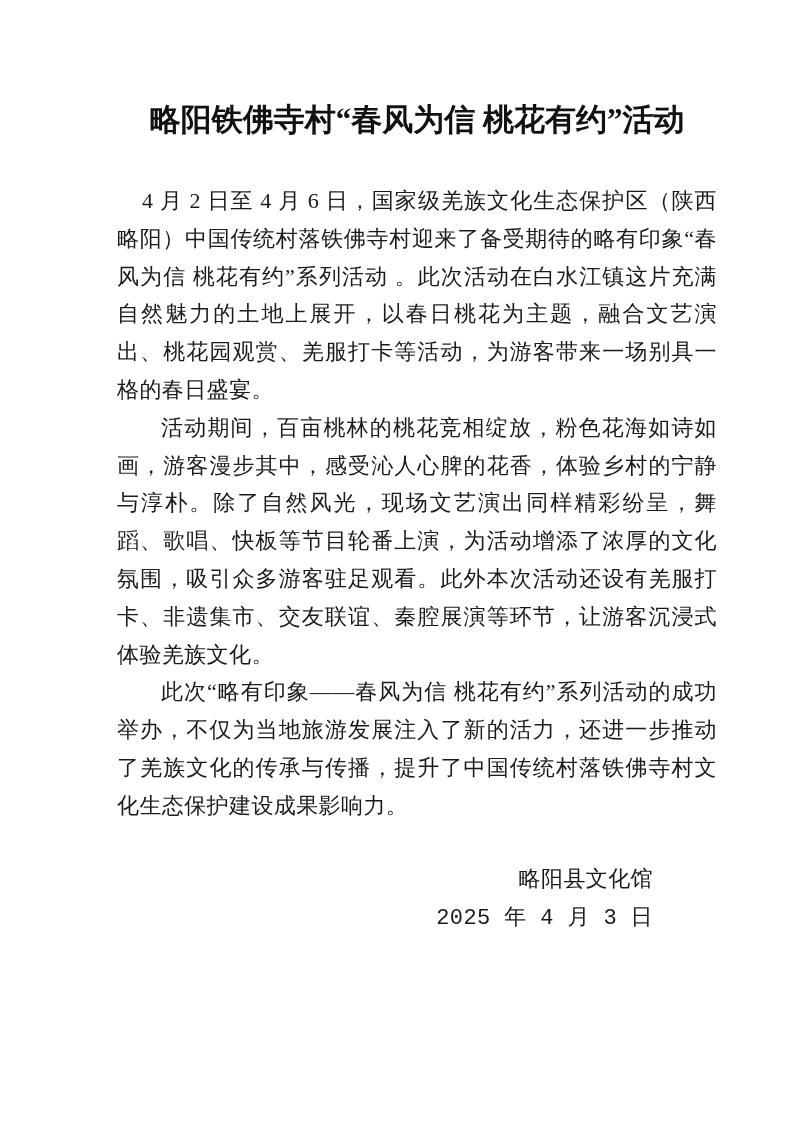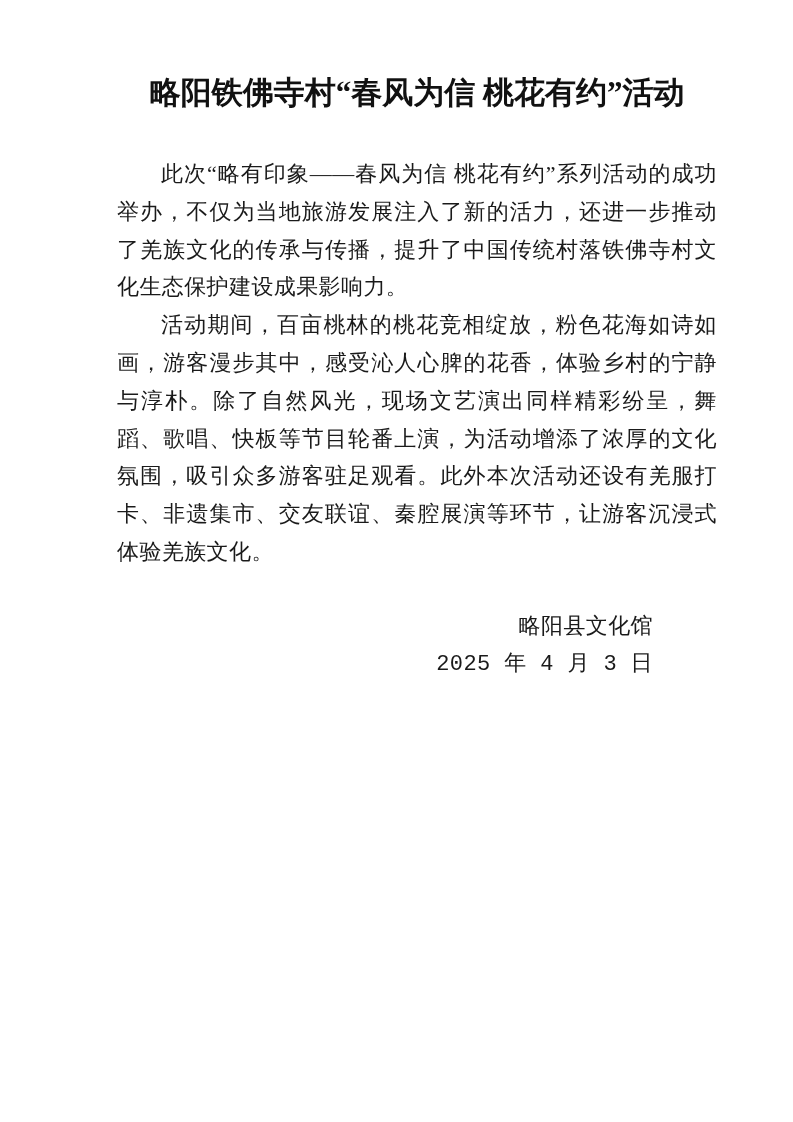--- a/index.html
+++ b/index.html
@@ -16,21 +16,21 @@
     font-family: "Liberation Serif", serif;
     color: #1a1a1a;
   }
   .content {
     position: absolute;
     left: 117px;
     top: 0;
     width: 600px;
   }
   .doc-title {
-    margin-top: 73px;
+    margin-top: 100px;
     font-size: 31px;
     line-height: 40px;
     font-weight: bold;
     text-align: center;
     color: #111111;
   }
   .doc-title .title-line {
     display: block;
   }
   .body-text {
@@ -63,22 +63,23 @@
 <body>
 
 <div class="page">
   <div class="content">
 
     <h1 class="doc-title">
       <span class="title-line">略阳铁佛寺村“春风为信 桃花有约”活动</span>
     </h1>
 
     <div class="body-text">
+      <p class="indent-small">4 月 2 日至 4 月 6 日，国家级羌族文化生态保护区（陕西略阳）中国传统村落铁佛寺村迎来了备受期待的略有印象“春风为信 桃花有约”系列活动 。此次活动在白水江镇这片充满自然魅力的土地上展开，以春日桃花为主题，融合文艺演出、桃花园观赏、羌服打卡等活动，为游客带来一场别具一格的春日盛宴。</p>
+      <p class="indent-normal">活动期间，百亩桃林的桃花竞相绽放，粉色花海如诗如画，游客漫步其中，感受沁人心脾的花香，体验乡村的宁静与淳朴。除了自然风光，现场文艺演出同样精彩纷呈，舞蹈、歌唱、快板等节目轮番上演，为活动增添了浓厚的文化氛围，吸引众多游客驻足观看。此外本次活动还设有羌服打卡、非遗集市、交友联谊、秦腔展演等环节，让游客沉浸式体验羌族文化。</p>
       <p class="indent-normal">此次“略有印象——春风为信 桃花有约”系列活动的成功举办，不仅为当地旅游发展注入了新的活力，还进一步推动了羌族文化的传承与传播，提升了中国传统村落铁佛寺村文化生态保护建设成果影响力。</p>
-      <p class="indent-normal">活动期间，百亩桃林的桃花竞相绽放，粉色花海如诗如画，游客漫步其中，感受沁人心脾的花香，体验乡村的宁静与淳朴。除了自然风光，现场文艺演出同样精彩纷呈，舞蹈、歌唱、快板等节目轮番上演，为活动增添了浓厚的文化氛围，吸引众多游客驻足观看。此外本次活动还设有羌服打卡、非遗集市、交友联谊、秦腔展演等环节，让游客沉浸式体验羌族文化。</p>
     </div>
 
     <div class="signature">
       <div>略阳县文化馆</div>
       <div>2025 年 4 月 3 日</div>
     </div>
 
   </div>
 </div>
 

